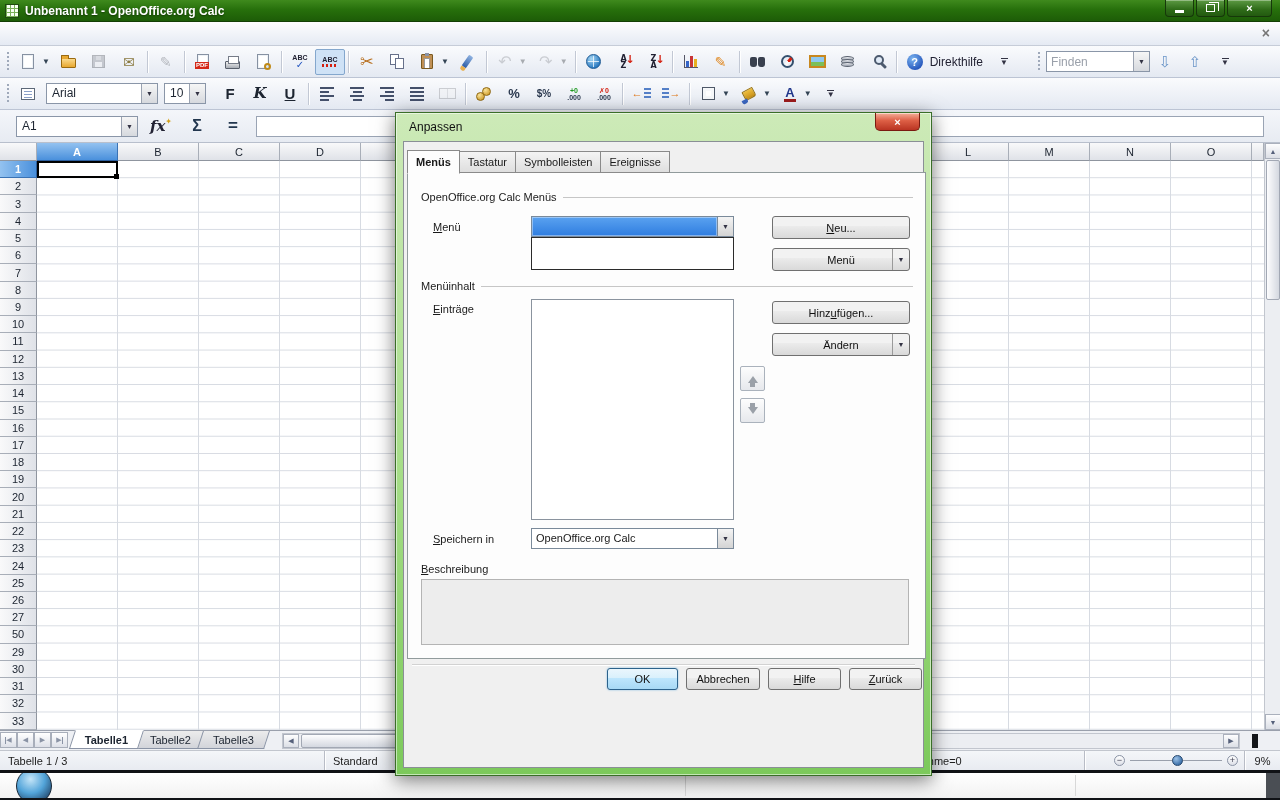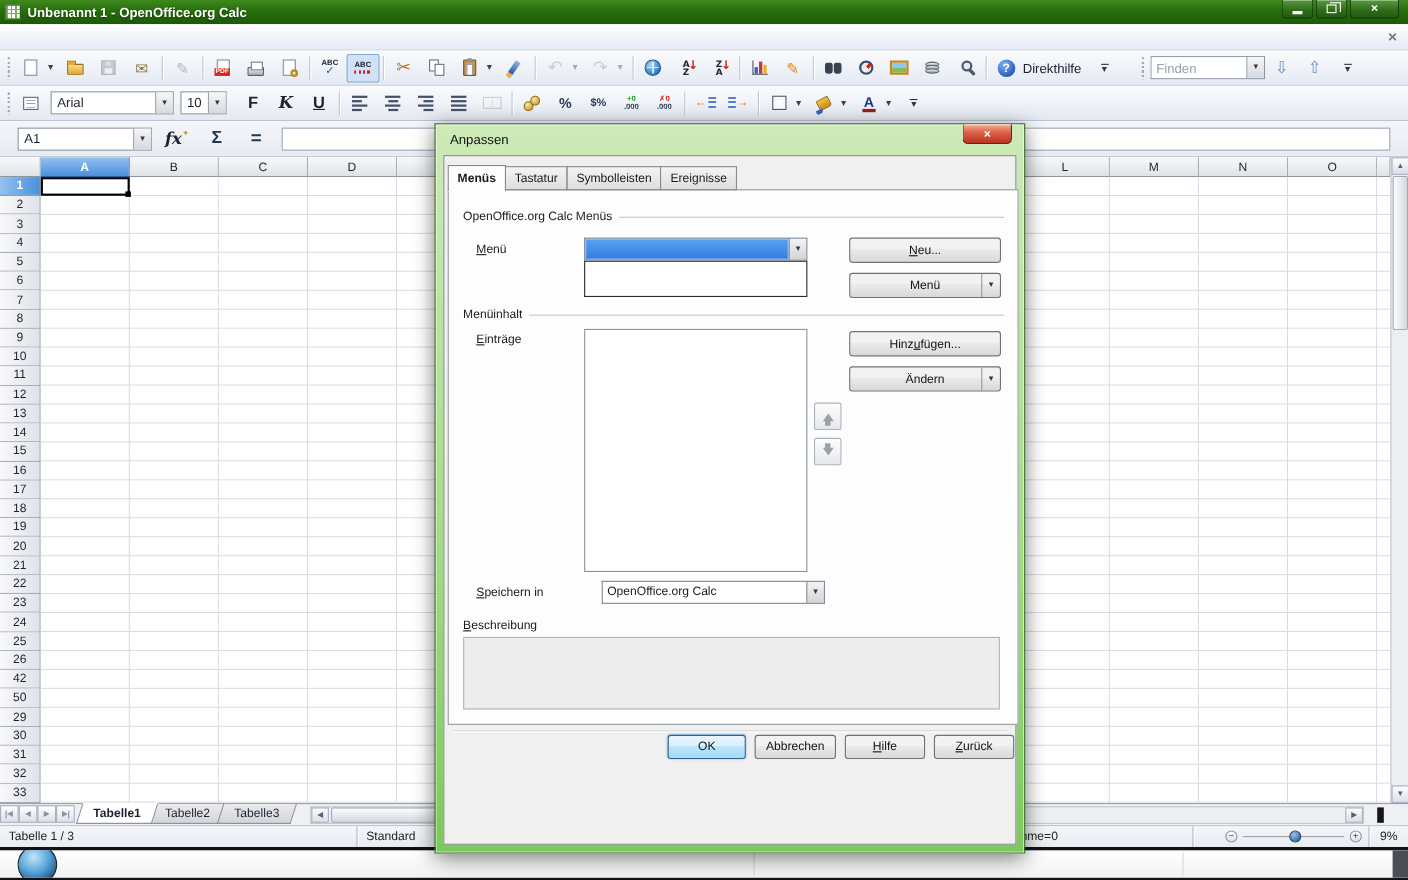--- a/index.html
+++ b/index.html
@@ -690,21 +690,21 @@
         <div class="rhd" style="height: 17.2424px;">17</div>
         <div class="rhd" style="height: 17.2424px;">18</div>
         <div class="rhd" style="height: 17.2424px;">19</div>
         <div class="rhd" style="height: 17.2424px;">20</div>
         <div class="rhd" style="height: 17.2424px;">21</div>
         <div class="rhd" style="height: 17.2424px;">22</div>
         <div class="rhd" style="height: 17.2424px;">23</div>
         <div class="rhd" style="height: 17.2424px;">24</div>
         <div class="rhd" style="height: 17.2424px;">25</div>
         <div class="rhd" style="height: 17.2424px;">26</div>
-        <div class="rhd" style="height: 17.2424px;">42</div>
+        <div class="rhd" style="height: 17.2424px;">27</div>
         <div class="rhd" style="height: 17.2424px;">50</div>
         <div class="rhd" style="height: 17.2424px;">29</div>
         <div class="rhd" style="height: 17.2424px;">30</div>
         <div class="rhd" style="height: 17.2424px;">31</div>
         <div class="rhd" style="height: 17.2424px;">32</div>
         <div class="rhd" style="height: 17.2424px;">33</div>
       </div>
     <div id="cells">
       <div id="cellcursor"></div>
     </div>
@@ -844,21 +844,21 @@
         <div class="arrbtn" style="left:332px;top:193px">
           <span class="tri-up"></span>
             <span class="stem"></span>
         </div>
         <div class="arrbtn" style="left:332px;top:225px">
           <span class="stem"></span>
             <span class="tri-dn"></span>
         </div>
 
         <div class="dlabel" style="left:25px;top:360px"><u>S</u>peichern in</div>
-        <div class="dcombo" style="left:139px;top:355px;width:203px">
+        <div class="dcombo" style="left:123px;top:355px;width:203px">
           <span class="fld">OpenOffice.org Calc</span>
           <span class="cbtn2">▼</span>
         </div>
         <div class="dlabel" style="left:13px;top:390px"><u>B</u>eschreibung</div>
         <div class="descbox" style="left:13px;top:406px;width:488px;height:66px"></div>
       </div>
 
       <div class="btnsepline" style="top:522px"></div>
       <div class="dbtn default" style="left:203px;top:526px;width:71px;height:22px">
           <span>OK</span>

